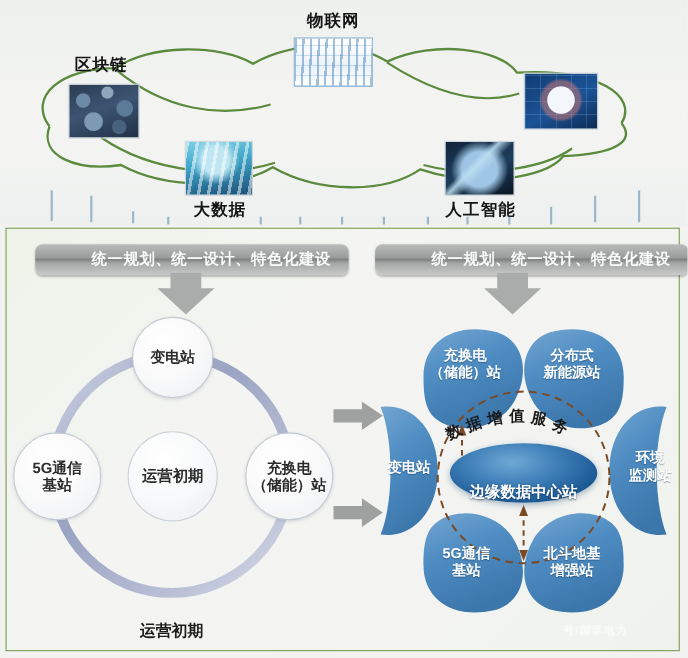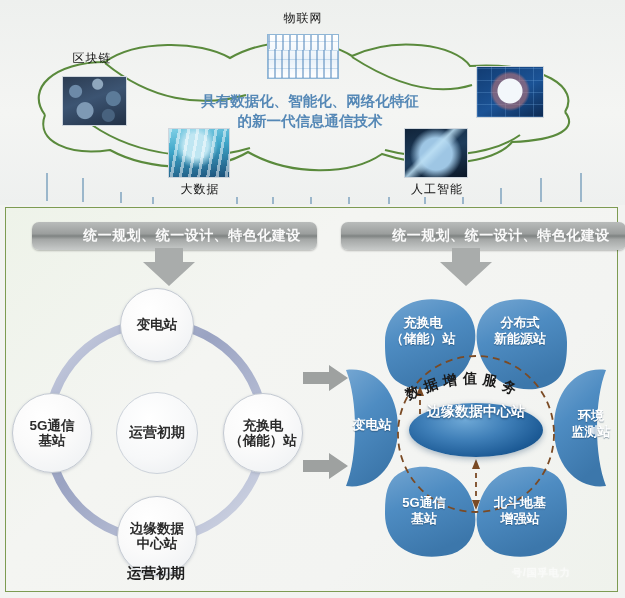--- a/index.html
+++ b/index.html
@@ -11,22 +11,22 @@
     position:relative;
   }
   #root{position:absolute;left:0;top:0;width:625px;height:598px;}
 
   
   .cloud-area{position:absolute;left:0;top:0;width:625px;height:205px;
     background:linear-gradient(180deg,#eef0ee 0%,#f4f5f3 55%,#eef0ef 100%);}
 
   .cloud-svg{position:absolute;left:0;top:0;}
 
-  .tech-label{position:absolute;color:#141414;font-weight:normal;
-    font-size:12px;letter-spacing:1px;white-space:nowrap;text-align:center;}
+  .tech-label{position:absolute;color:#141414;font-weight:bold;
+    font-size:15px;letter-spacing:1px;white-space:nowrap;text-align:center;}
 
   .thumb{position:absolute;border:1px solid #cfd6dd;box-sizing:border-box;
     background-size:cover;}
 
   .cloud-caption{position:absolute;text-align:center;color:#5588b6;
     font-size:14.5px;line-height:20px;font-weight:bold;white-space:nowrap;}
 
   
   .th-block{
     background:
@@ -97,21 +97,21 @@
     white-space:nowrap;text-align:center;}
 
   
   .petal{position:absolute;display:flex;align-items:center;justify-content:center;
     color:#ffffff;font-size:13px;line-height:16px;font-weight:bold;text-align:center;
     white-space:nowrap;text-shadow:0 1px 1px rgba(20,50,80,.45);}
 
   .core-ellipse{position:absolute;border-radius:50%;
     background:radial-gradient(ellipse at 42% 32%, #6ea8d6 0%, #3f7fb8 38%, #1d5b96 72%, #11406e 100%);
     box-shadow:0 2px 6px rgba(20,60,100,.35);
-    display:flex;align-items:flex-start;justify-content:center;
+    display:flex;align-items:flex-end;justify-content:center;
     color:#ffffff;font-size:14px;font-weight:bold;white-space:nowrap;
     text-shadow:0 1px 2px rgba(0,30,60,.6);}
 
   .dvs-label{position:absolute;color:#1a1a1a;font-size:14px;font-weight:bold;
     white-space:nowrap;}
   .dvs-label span{display:inline-block;}
 
   .watermark{position:absolute;color:#ffffff;opacity:.62;font-size:10px;
     font-weight:bold;white-space:nowrap;letter-spacing:1px;
     text-shadow:0 0 2px rgba(255,255,255,.7);}
@@ -146,22 +146,20 @@
     <div class="thumb th-iot" style="left:267px;top:34px;width:72px;height:45px;border-color:#8fb6d6;"></div>
 
     <div class="thumb th-edge" style="left:476px;top:66px;width:68px;height:52px;"></div>
 
     <div class="thumb th-bigdata" style="left:168px;top:128px;width:62px;height:50px;"></div>
     <div class="tech-label" style="left:169px;top:181px;width:62px;">大数据</div>
 
     <div class="thumb th-ai" style="left:404px;top:128px;width:64px;height:50px;"></div>
     <div class="tech-label" style="left:398px;top:181px;width:78px;">人工智能</div>
 
-    <div class="cloud-caption" style="left:190px;top:91px;width:240px;">具有数据化、智能化、网络化特征</div>
-    <div class="cloud-caption" style="left:190px;top:111px;width:240px;">的新一代信息通信技术</div>
 
     <div class="rain" style="left:46px;top:173px;height:28px;"></div>
     <div class="rain" style="left:82px;top:178px;height:24px;"></div>
     <div class="rain" style="left:120px;top:192px;height:11px;"></div>
     <div class="rain" style="left:152px;top:197px;height:7px;"></div>
     <div class="rain" style="left:236px;top:197px;height:7px;"></div>
     <div class="rain" style="left:272px;top:197px;height:7px;"></div>
     <div class="rain" style="left:310px;top:197px;height:7px;"></div>
     <div class="rain" style="left:348px;top:197px;height:7px;"></div>
     <div class="rain" style="left:388px;top:197px;height:7px;"></div>
@@ -194,24 +192,20 @@
 
     <div class="node-circle" style="left:114px;top:80px;width:72px;height:72px;">
       <span>变电站</span>
     </div>
 
     <div class="node-circle" style="left:217px;top:185px;width:78px;height:78px;line-height:15px;">
       <span style="white-space:pre-line;">充换电
 （储能）站</span>
     </div>
 
-    <div class="node-circle" style="left:111px;top:288px;width:78px;height:78px;line-height:15px;">
-      <span style="white-space:pre-line;">边缘数据
-中心站</span>
-    </div>
 
     <div class="node-circle" style="left:6px;top:185px;width:78px;height:78px;line-height:15px;">
       <span style="white-space:pre-line;">5G通信
 基站</span>
     </div>
 
     <div class="center-circle" style="left:110px;top:184px;width:80px;height:80px;">
       <span>运营初期</span>
     </div>
 

